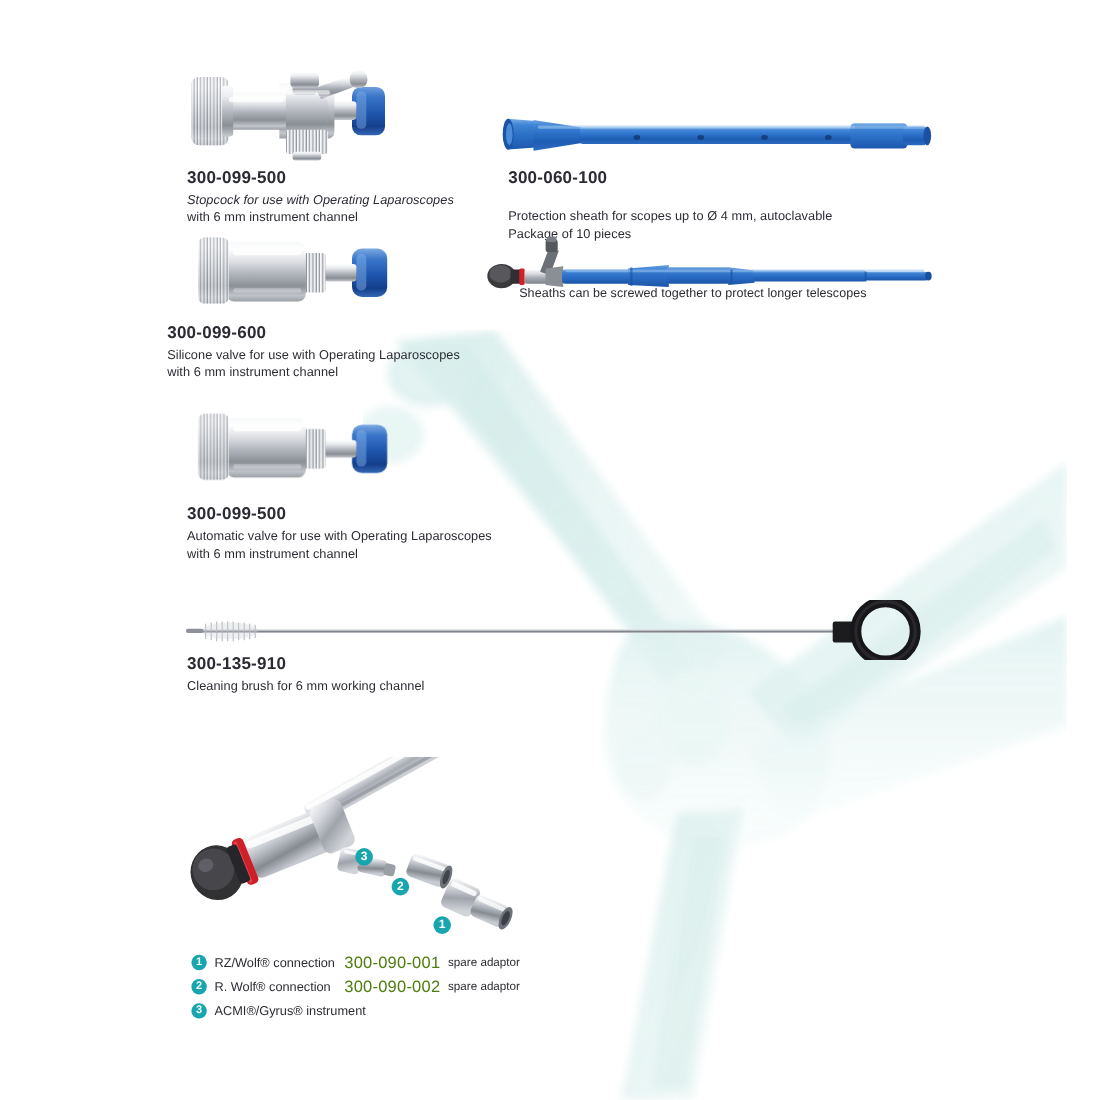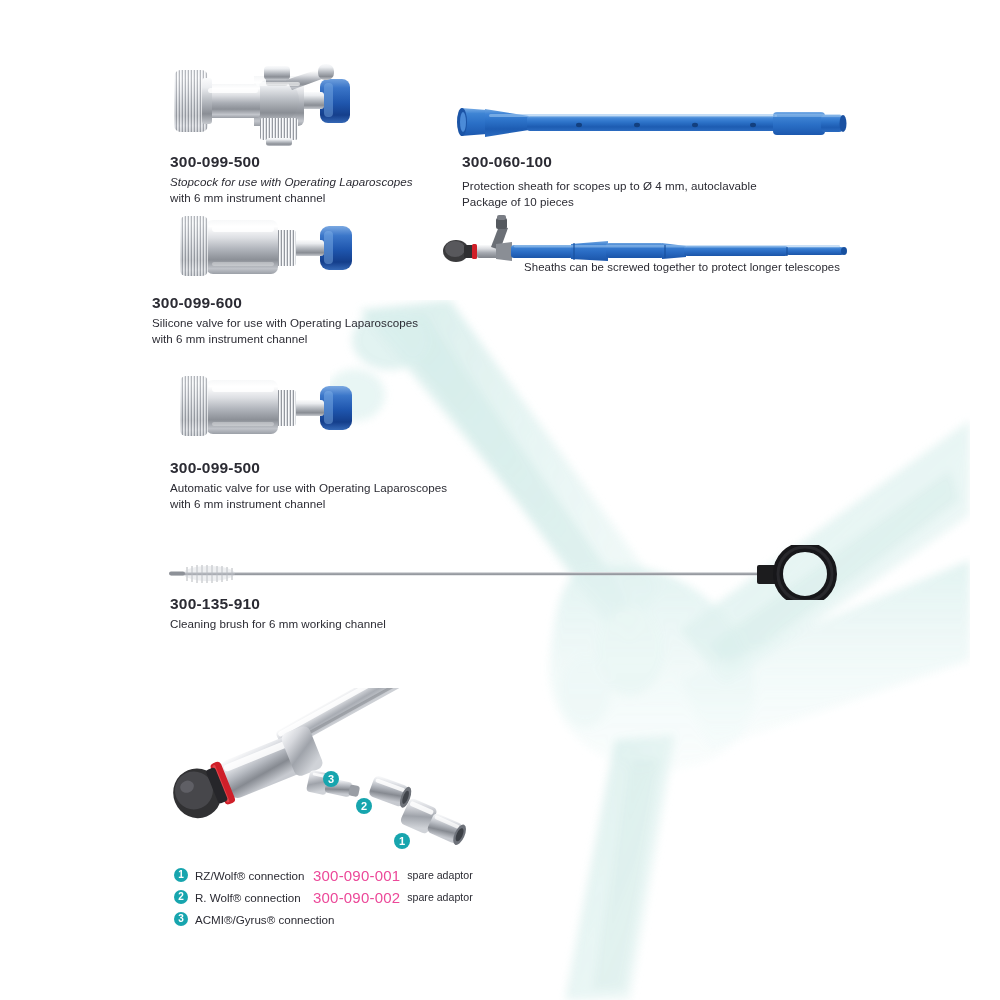--- a/index.html
+++ b/index.html
@@ -20,21 +20,21 @@
 
   
   .badge{
     display:inline-block;width:14px;height:14px;border-radius:50%;
     background:#17a5ae;color:#fff;font-size:10px;line-height:14px;
     text-align:center;font-family:"Liberation Sans",sans-serif;
     vertical-align:-2px;font-weight:bold;
   }
   .legend-row{display:flex;align-items:center;height:22px;}
   .lg-txt{font-size:11.6px;color:#2b2b33;margin-left:7px;}
-  .lg-art{font-size:15px;color:#ec4899;letter-spacing:.2px;}
+  .lg-art{font-size:15px;color:#4d7c0f;letter-spacing:.2px;}
   .lg-sp{font-size:10.6px;color:#2b2b33;margin-left:7px;}
 
   .callout{
     position:absolute;width:16px;height:16px;border-radius:50%;
     background:#17a5ae;color:#fff;font-size:11px;line-height:16px;
     text-align:center;font-weight:bold;
   }
 </style>
 </head>
 <body>
@@ -260,21 +260,21 @@
 
       <ellipse cx="124" cy="29" rx="3" ry="2.2" fill="#13407f"></ellipse>
       <ellipse cx="182" cy="29" rx="3" ry="2.2" fill="#13407f"></ellipse>
       <ellipse cx="240" cy="29" rx="3" ry="2.2" fill="#13407f"></ellipse>
       <ellipse cx="298" cy="29" rx="3" ry="2.2" fill="#13407f"></ellipse>
     </svg>
   </div>
 
   <div class="block" style="left:462px;top:152px;width:420px;">
     <div class="artno">300-060-100</div>
-    <div class="desc" style="margin-top:7px;">Protection sheath for scopes up to Ø 4 mm, autoclavable</div>
+    <div class="desc" style="margin-top:18px;">Protection sheath for scopes up to Ø 4 mm, autoclavable</div>
     <div class="desc">Package of 10 pieces</div>
   </div>
 
   <div class="block" style="left:438px;top:214px;width:420px;height:54px;">
     <svg width="420" height="54" viewBox="0 0 420 54">
       <defs>
         <linearGradient id="tb" x1="0" y1="0" x2="0" y2="1">
           <stop offset="0%" stop-color="#6ea3de"></stop>
           <stop offset="22%" stop-color="#3a7fd2"></stop>
           <stop offset="55%" stop-color="#2a6cc4"></stop>
@@ -311,21 +311,21 @@
       <ellipse cx="406" cy="37" rx="3" ry="4" fill="#17509f"></ellipse>
 
       <rect x="76" y="31" width="326" height="2.4" rx="1.2" fill="#9ec7ef" opacity=".55"></rect>
 
       <rect x="135" y="29" width="2" height="17" fill="#17509f" opacity=".6"></rect>
       <rect x="226" y="31" width="2" height="13" fill="#17509f" opacity=".6"></rect>
       <rect x="348" y="33" width="2" height="9" fill="#17509f" opacity=".6"></rect>
     </svg>
   </div>
 
-  <div class="block" style="left:472px;top:261px;width:420px;text-align:center;">
+  <div class="block" style="left:472px;top:261px;width:420px;">
     <div class="caption">Sheaths can be screwed together to protect longer telescopes</div>
   </div>
 
   <div class="block" style="left:165px;top:545px;width:690px;height:55px;">
     <svg width="690" height="55" viewBox="0 0 690 55">
       <defs>
         <linearGradient id="wire" x1="0" y1="0" x2="0" y2="1">
           <stop offset="0%" stop-color="#e9eaec"></stop>
           <stop offset="35%" stop-color="#b9bcc1"></stop>
           <stop offset="60%" stop-color="#7e8289"></stop>
@@ -448,18 +448,18 @@
 
     <div class="legend-row">
       <span class="badge">2</span>
       <span class="lg-txt" style="min-width:118px;">R. Wolf® connection</span>
       <span class="lg-art">300-090-002</span>
       <span class="lg-sp">spare adaptor</span>
     </div>
 
     <div class="legend-row">
       <span class="badge">3</span>
-      <span class="lg-txt">ACMI®/Gyrus® connection</span>
+      <span class="lg-txt">ACMI®/Gyrus® instrument</span>
     </div>
 
   </div>
 
 </div>
 
 </body></html>

